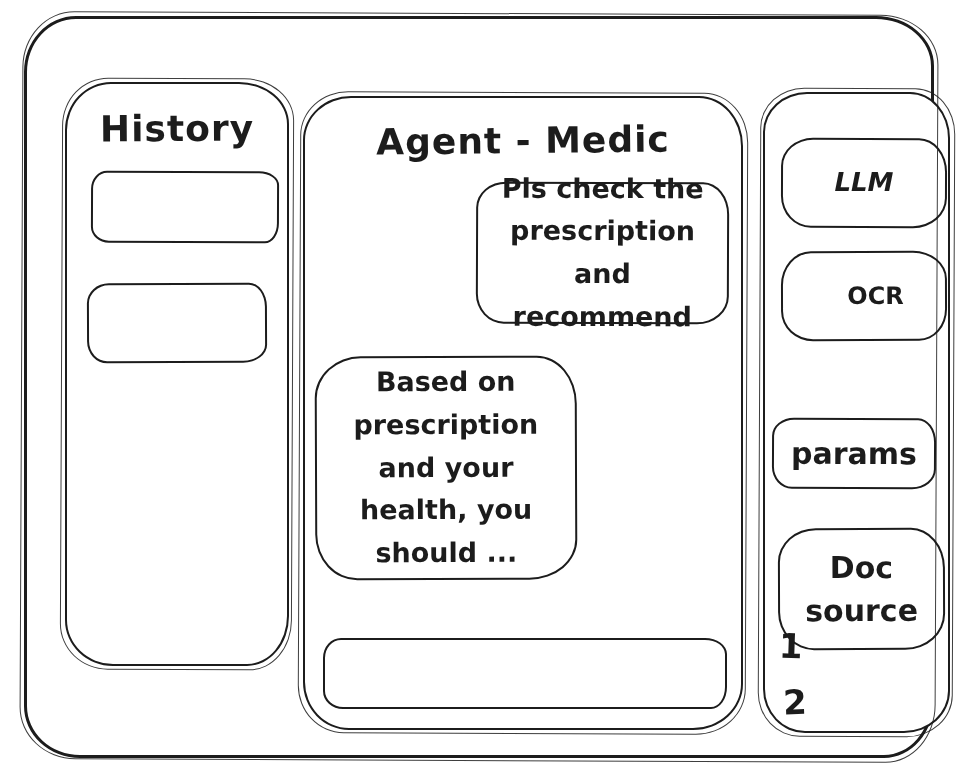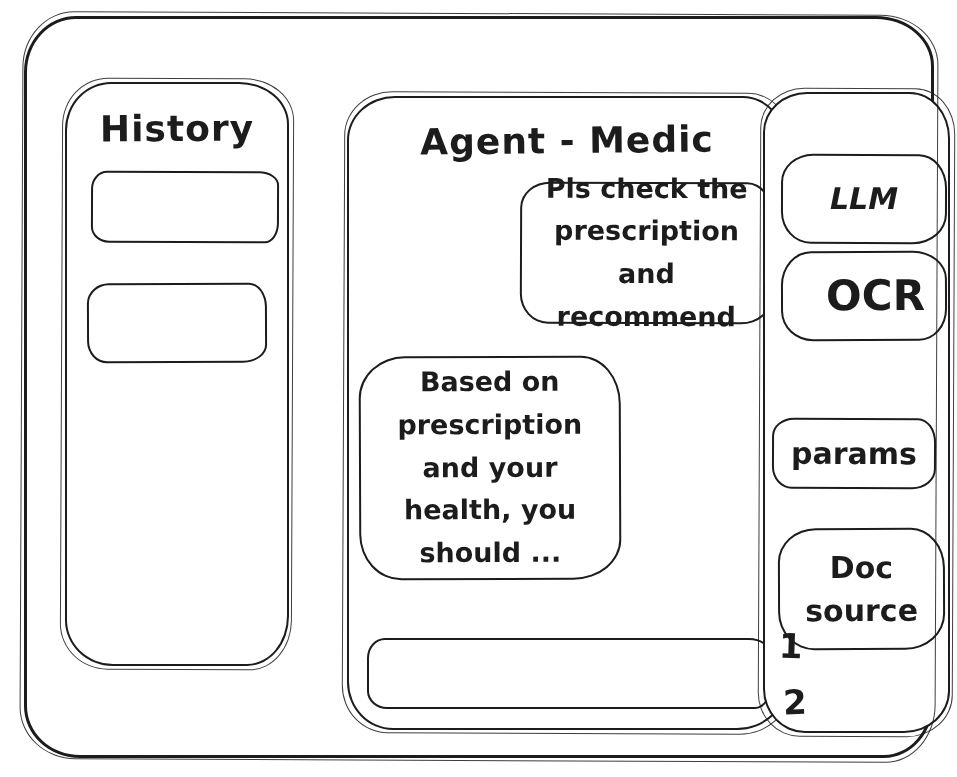--- a/index.html
+++ b/index.html
@@ -110,26 +110,26 @@
     background: var(--bg);
     border: 2.8px solid var(--ink);
     color: var(--ink);
     font-family: "DejaVu Sans", sans-serif;
     font-weight: bold;
     display: flex; align-items: center; justify-content: center;
     text-align: center;
     cursor: pointer;
     line-height: 1.45;
   }
-  .tool-llm    { left: 16px; top: 60px;  width: 166px; height: 90px;
-                 font-size: 30px; font-style: italic;
+  .tool-llm    { left: 16px; top: 44px;  width: 166px; height: 90px;
+                 font-size: 26px; font-style: italic;
                  border-radius: 32px 28px 34px 30px / 28px 34px 30px 32px;
                  transform: rotate(.2deg); }
   .tool-ocr    { left: 16px; top: 157px; width: 166px; height: 90px;
-                 font-size: 42px;
+                 font-size: 24px;
                  border-radius: 30px 34px 28px 32px / 34px 28px 32px 30px;
                  transform: rotate(-.2deg); padding-left: 23px; }
   .tool-params { left: 7px;  top: 324px; width: 164px; height: 71px;
                  font-size: 30px;
                  border-radius: 22px 18px 24px 20px / 18px 24px 20px 22px;
                  transform: rotate(.25deg); }
   .tool-doc    { left: 13px; top: 434px; width: 167px; height: 122px;
                  font-size: 30px; padding: 0 22px;
                  border-radius: 38px 34px 40px 36px / 34px 40px 36px 38px;
                  transform: rotate(-.2deg); }
@@ -145,21 +145,21 @@
 <body>
 
 <div class="sk dbl frame">
 
   <aside class="sk dbl panel-left" style="position:absolute;">
     <div class="panel-title">History</div>
     <div class="h-item h-item-1"></div>
     <div class="h-item h-item-2"></div>
   </aside>
 
-  <main class="sk dbl panel-center" style="position:absolute;margin-left:44px;">
+  <main class="sk dbl panel-center" style="position:absolute;">
     <div class="panel-title">Agent - Medic</div>
     <div class="bubble bubble-user">Pls check the prescription and recommend</div>
     <div class="bubble bubble-agent">Based on prescription and your health, you should ...</div>
     <div class="composer-wrap">
       <input type="text" value="" style="">
     </div>
   </main>
 
   <aside class="sk dbl panel-right" style="position:absolute;">
     <button class="tool tool-llm">LLM</button>

